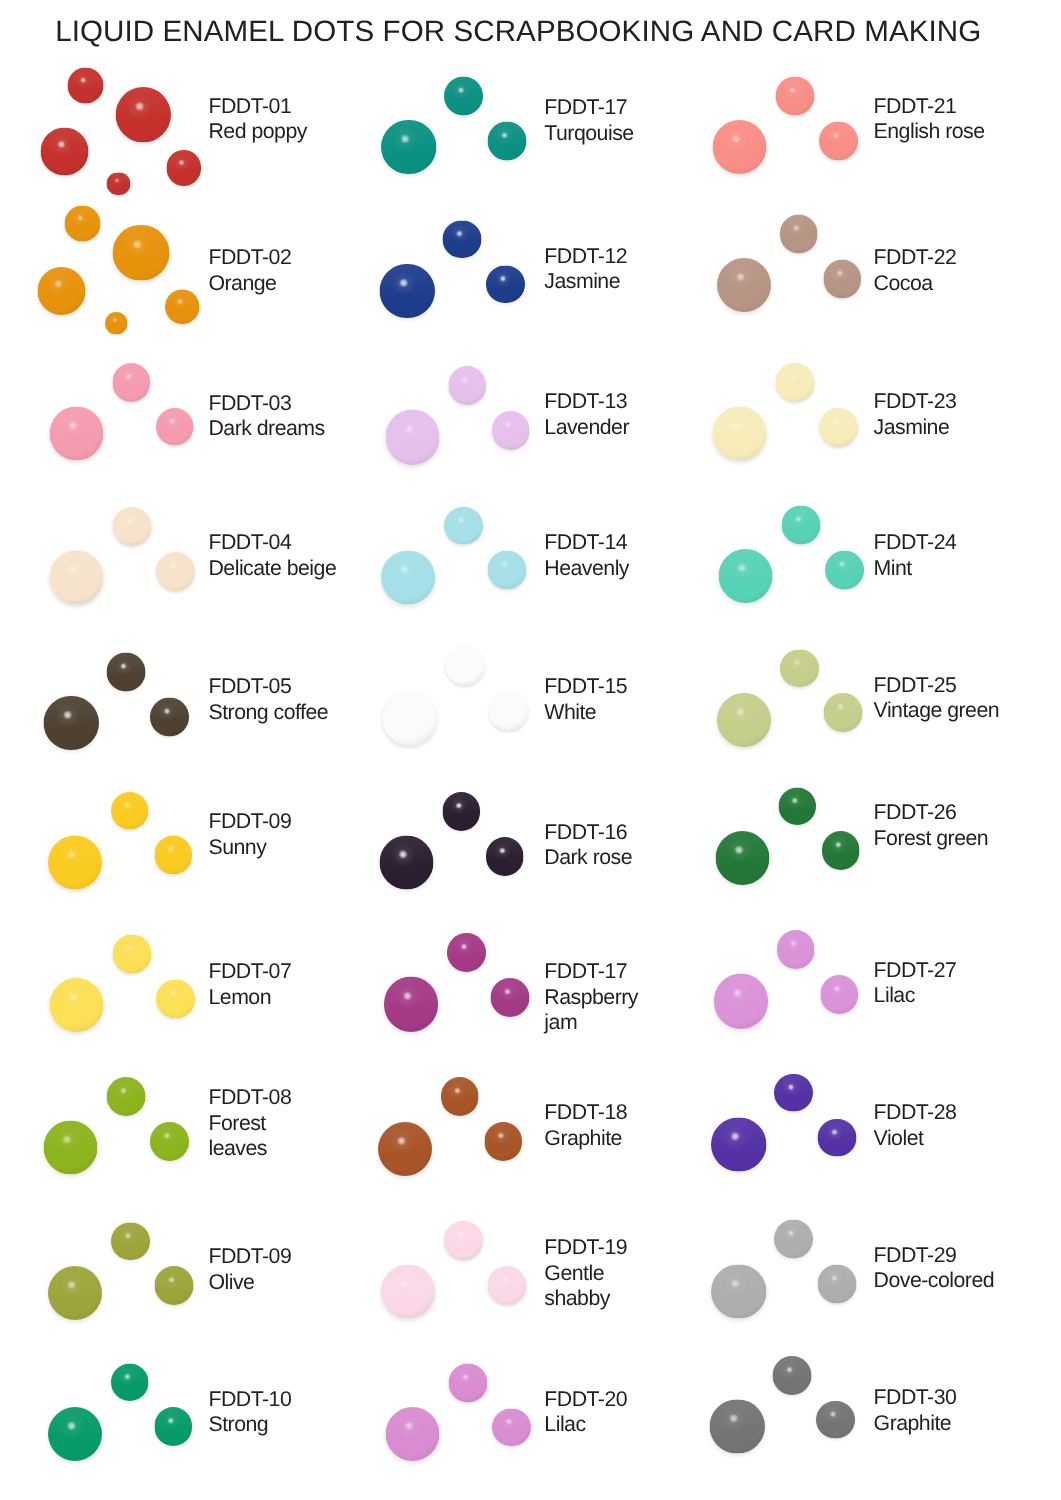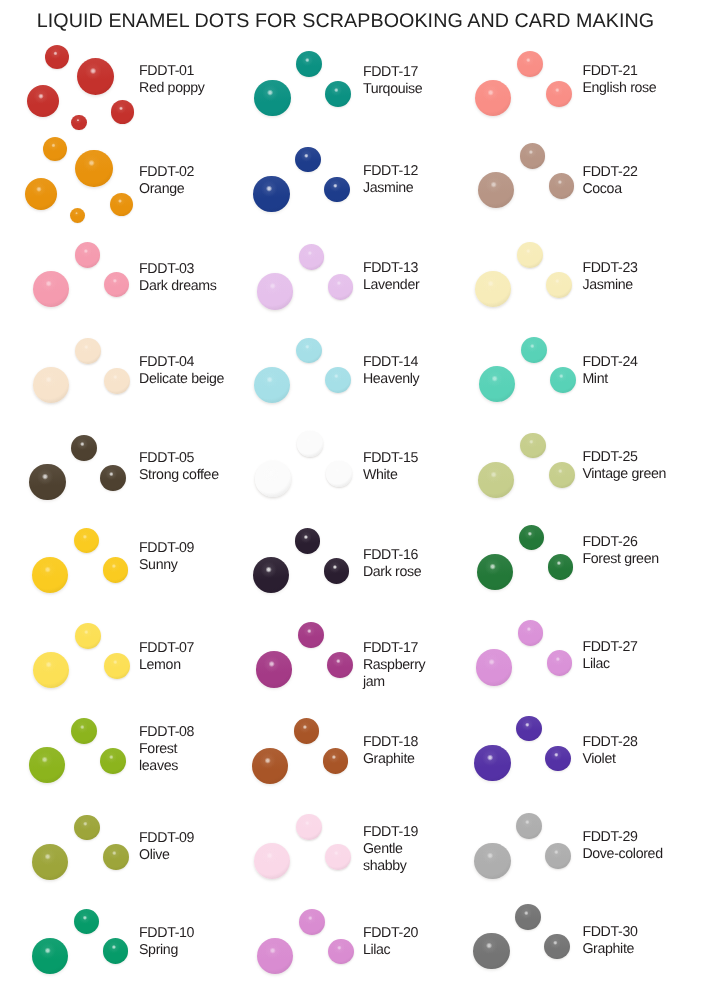--- a/index.html
+++ b/index.html
@@ -131,21 +131,21 @@
         </div>
   </div>
   <div class="swatch">
     <div class="cluster" style="left: 17.3px; top: 921.4px;">
           <div class="dot" style="left: 56.3px; top: -12.9px; width: 25.8px; height: 25.8px; background: radial-gradient(circle at 43.5% 35%, rgb(167, 220, 202) 0%, rgb(167, 220, 202) 0.77px, rgba(255, 255, 255, 0) 2.26px), radial-gradient(circle at 43.5% 35%, rgb(37, 167, 124) 0%, rgba(255, 255, 255, 0) 5.81px), radial-gradient(circle at 43% 34%, rgba(255, 255, 255, 0) 0%, rgba(255, 255, 255, 0) 62%, rgb(6, 144, 97) 88%, rgb(5, 129, 88) 100%), linear-gradient(176deg, rgb(22, 161, 115) 0%, rgb(6, 155, 105) 60%, rgb(6, 155, 105) 100%); box-shadow: rgba(152, 145, 139, 0.23) 0px 0.97px 2px;"></div>
           <div class="dot" style="left: 14.3px; top: 16.3px; width: 36.2px; height: 36.2px; background: radial-gradient(circle at 43.5% 35%, rgb(167, 220, 202) 0%, rgb(167, 220, 202) 1.09px, rgba(255, 255, 255, 0) 3.17px), radial-gradient(circle at 43.5% 35%, rgb(37, 167, 124) 0%, rgba(255, 255, 255, 0) 8.15px), radial-gradient(circle at 43% 34%, rgba(255, 255, 255, 0) 0%, rgba(255, 255, 255, 0) 62%, rgb(6, 144, 97) 88%, rgb(5, 129, 88) 100%), linear-gradient(176deg, rgb(22, 161, 115) 0%, rgb(6, 155, 105) 60%, rgb(6, 155, 105) 100%); box-shadow: rgba(152, 145, 139, 0.23) 0px 1.36px 2.81px;"></div>
           <div class="dot" style="left: 85.3px; top: 17.1px; width: 25.8px; height: 25.8px; background: radial-gradient(circle at 43.5% 35%, rgb(167, 220, 202) 0%, rgb(167, 220, 202) 0.77px, rgba(255, 255, 255, 0) 2.26px), radial-gradient(circle at 43.5% 35%, rgb(37, 167, 124) 0%, rgba(255, 255, 255, 0) 5.81px), radial-gradient(circle at 43% 34%, rgba(255, 255, 255, 0) 0%, rgba(255, 255, 255, 0) 62%, rgb(6, 144, 97) 88%, rgb(5, 129, 88) 100%), linear-gradient(176deg, rgb(22, 161, 115) 0%, rgb(6, 155, 105) 60%, rgb(6, 155, 105) 100%); box-shadow: rgba(152, 145, 139, 0.23) 0px 0.97px 2px;"></div>
         </div>
     <div class="labels" style="left: 139px; top: 925.2px;">
           <span class="code">FDDT-10</span>
-          <span class="name">Spring</span>
+          <span class="name">Strong</span>
         </div>
   </div>
   <div class="swatch">
     <div class="cluster" style="left: 240.2px; top: 63.9px;">
           <div class="dot" style="left: 56.3px; top: -12.9px; width: 25.8px; height: 25.8px; background: radial-gradient(circle at 43.5% 35%, rgb(169, 216, 211) 0%, rgb(169, 216, 211) 0.77px, rgba(255, 255, 255, 0) 2.26px), radial-gradient(circle at 43.5% 35%, rgb(42, 159, 146) 0%, rgba(255, 255, 255, 0) 5.81px), radial-gradient(circle at 43% 34%, rgba(255, 255, 255, 0) 0%, rgba(255, 255, 255, 0) 62%, rgb(10, 135, 121) 88%, rgb(9, 121, 109) 100%), linear-gradient(176deg, rgb(27, 152, 138) 0%, rgb(11, 145, 130) 60%, rgb(11, 145, 130) 100%); box-shadow: rgba(152, 145, 139, 0.23) 0px 0.97px 2px;"></div>
           <div class="dot" style="left: 14.3px; top: 16.3px; width: 36.2px; height: 36.2px; background: radial-gradient(circle at 43.5% 35%, rgb(169, 216, 211) 0%, rgb(169, 216, 211) 1.09px, rgba(255, 255, 255, 0) 3.17px), radial-gradient(circle at 43.5% 35%, rgb(42, 159, 146) 0%, rgba(255, 255, 255, 0) 8.15px), radial-gradient(circle at 43% 34%, rgba(255, 255, 255, 0) 0%, rgba(255, 255, 255, 0) 62%, rgb(10, 135, 121) 88%, rgb(9, 121, 109) 100%), linear-gradient(176deg, rgb(27, 152, 138) 0%, rgb(11, 145, 130) 60%, rgb(11, 145, 130) 100%); box-shadow: rgba(152, 145, 139, 0.23) 0px 1.36px 2.81px;"></div>
           <div class="dot" style="left: 85.3px; top: 17.1px; width: 25.8px; height: 25.8px; background: radial-gradient(circle at 43.5% 35%, rgb(169, 216, 211) 0%, rgb(169, 216, 211) 0.77px, rgba(255, 255, 255, 0) 2.26px), radial-gradient(circle at 43.5% 35%, rgb(42, 159, 146) 0%, rgba(255, 255, 255, 0) 5.81px), radial-gradient(circle at 43% 34%, rgba(255, 255, 255, 0) 0%, rgba(255, 255, 255, 0) 62%, rgb(10, 135, 121) 88%, rgb(9, 121, 109) 100%), linear-gradient(176deg, rgb(27, 152, 138) 0%, rgb(11, 145, 130) 60%, rgb(11, 145, 130) 100%); box-shadow: rgba(152, 145, 139, 0.23) 0px 0.97px 2px;"></div>
         </div>
     <div class="labels" style="left: 362.9px; top: 63.5px;">
           <span class="code">FDDT-17</span>

